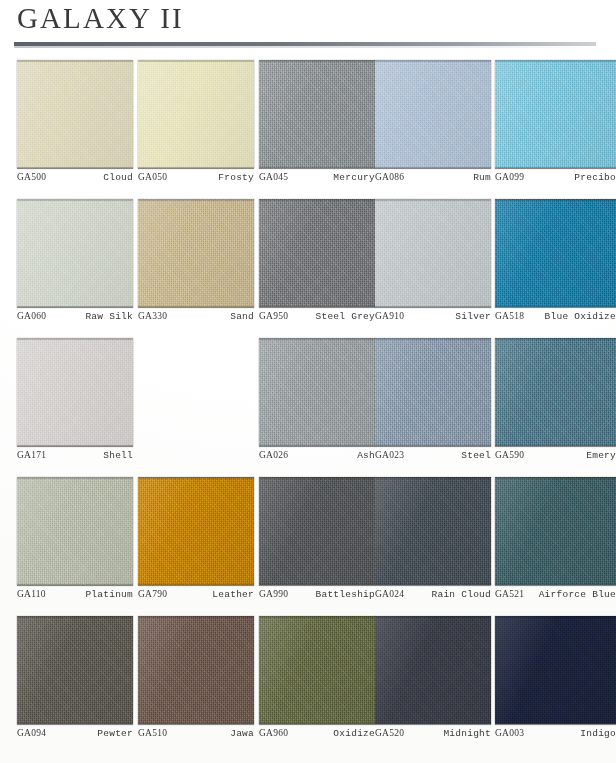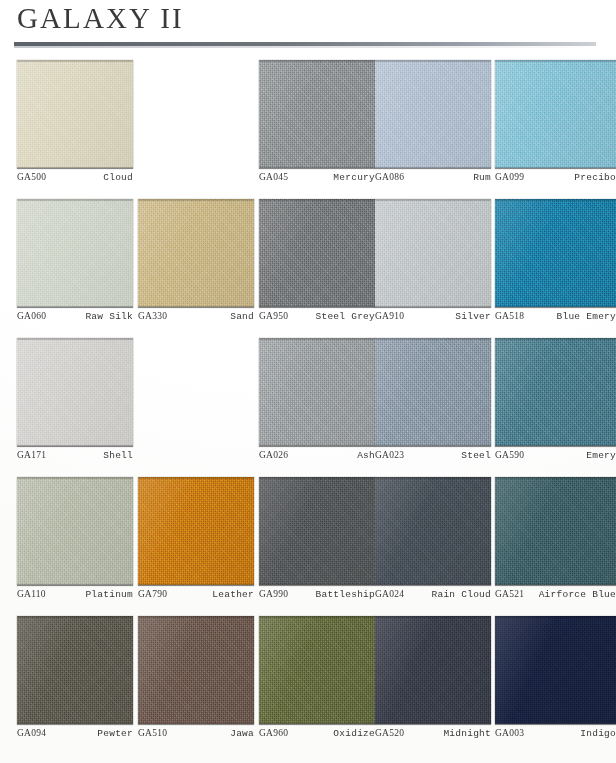--- a/index.html
+++ b/index.html
@@ -150,20 +150,32 @@
         <div class="weave"></div>
         <div class="sheen"></div>
         <div class="top-edge"></div>
         <div class="bottom-edge"></div>
       </div>
       <div class="swatch-caption">
         <span class="swatch-code">GA500</span>
         <span class="swatch-name">Cloud</span>
       </div>
     </div>
+    <div class="swatch-cell c1">
+      <div class="swatch-chip" style="background-color: rgb(231, 228, 189);">
+        <div class="weave"></div>
+        <div class="sheen"></div>
+        <div class="top-edge"></div>
+        <div class="bottom-edge"></div>
+      </div>
+      <div class="swatch-caption">
+        <span class="swatch-code">GA050</span>
+        <span class="swatch-name">Frosty</span>
+      </div>
+    </div>
     <div class="swatch-cell c2">
       <div class="swatch-chip" style="background-color: rgb(142, 146, 148);">
         <div class="weave"></div>
         <div class="sheen"></div>
         <div class="top-edge"></div>
         <div class="bottom-edge"></div>
       </div>
       <div class="swatch-caption">
         <span class="swatch-code">GA045</span>
         <span class="swatch-name">Mercury</span>
@@ -246,21 +258,21 @@
     </div>
     <div class="swatch-cell c4">
       <div class="swatch-chip" style="background-color: rgb(30, 125, 165);">
         <div class="weave"></div>
         <div class="sheen"></div>
         <div class="top-edge"></div>
         <div class="bottom-edge"></div>
       </div>
       <div class="swatch-caption">
         <span class="swatch-code">GA518</span>
-        <span class="swatch-name">Blue Emery</span>
+        <span class="swatch-name">Blue Oxidize</span>
       </div>
     </div>
   </div>
 
   <div class="swatch-row">
     <div class="swatch-cell c0">
       <div class="swatch-chip" style="background-color: rgb(212, 210, 207);">
         <div class="weave"></div>
         <div class="sheen"></div>
         <div class="top-edge"></div>

